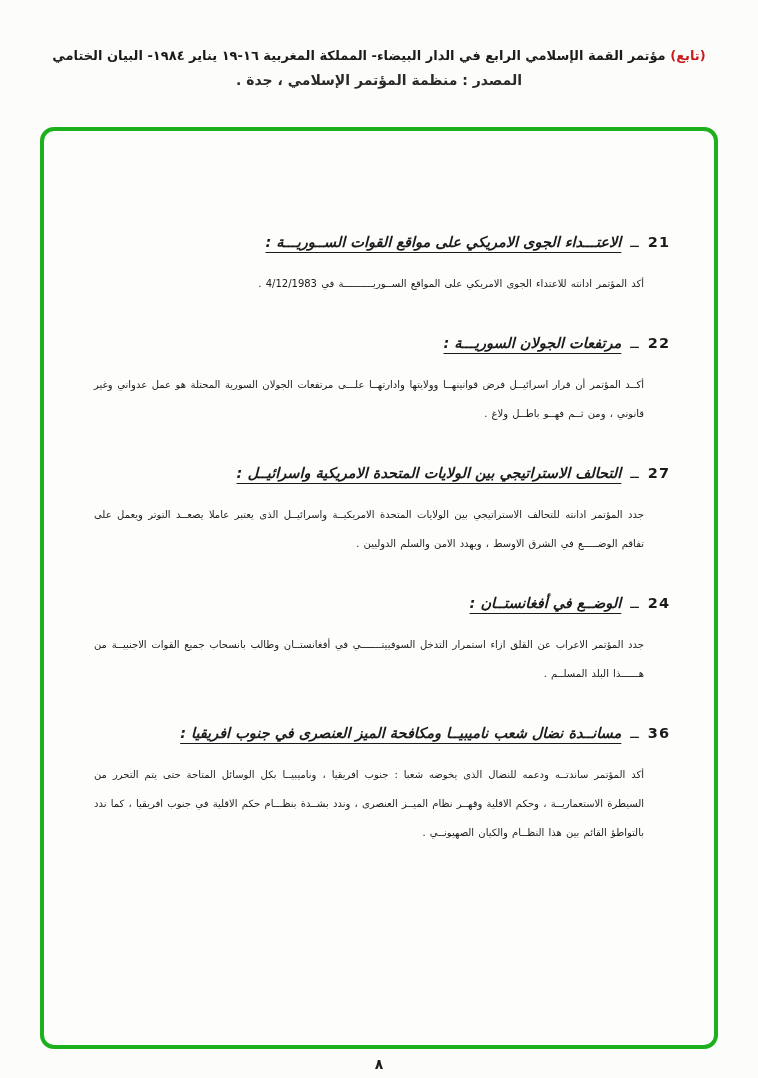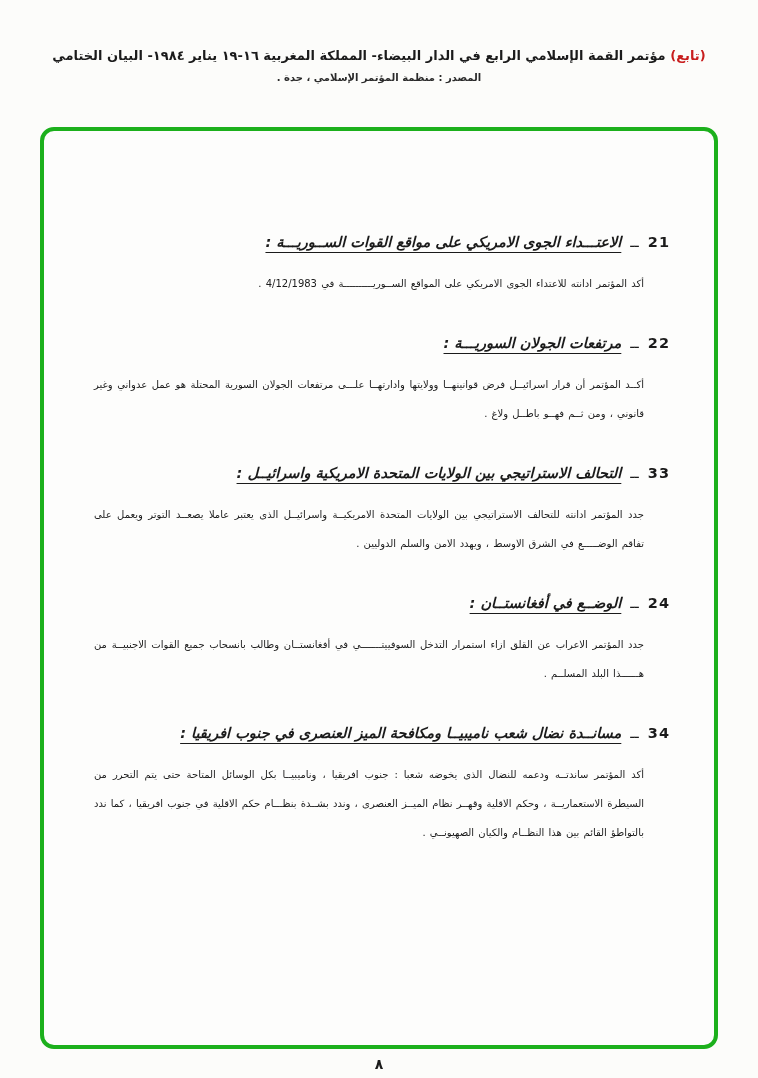--- a/index.html
+++ b/index.html
@@ -18,21 +18,21 @@
     direction: rtl;
   }
   .header-title-line {
     font-size: 13px;
     font-weight: bold;
     letter-spacing: 0.2px;
   }
   .header-tag { color: var(--accent-red, #c81e1e); }
   .header-source {
     margin-top: 9px;
-    font-size: 10px;
+    font-size: 14px;
     font-weight: bold;
     color: #2a2a2a;
   }
   .doc-frame {
     position: absolute;
     left: 40px; top: 127px;
     width: 678px; height: 922px;
     border: 4px solid var(--border-green, #1cb01c);
     border-radius: 14px;
     background: #fdfdfc;
@@ -101,39 +101,39 @@
     <div class="item-heading">
       <span class="item-number">22</span>
       <span class="item-separator">ــ</span>
       <span class="item-title">مرتفعات الجولان السوريـــة :</span>
     </div>
     <p class="item-body">أكــد المؤتمر أن قرار اسرائيــل فرض قوانينهــا وولايتها وادارتهــا علـــى مرتفعات الجولان السورية المحتلة هو عمل عدواني وغير قانوني ، ومن ثــم فهــو باطــل ولاغ .</p>
   </article>
 
   <article class="item">
     <div class="item-heading">
-      <span class="item-number">33</span>
+      <span class="item-number">27</span>
       <span class="item-separator">ــ</span>
       <span class="item-title">التحالف الاستراتيجي بين الولايات المتحدة الامريكية واسرائيــل :</span>
     </div>
     <p class="item-body">جدد المؤتمر ادانته للتحالف الاستراتيجي بين الولايات المتحدة الامريكيــة واسرائيــل الذى يعتبر عاملا يصعــد التوتر ويعمل على تفاقم الوضـــــع في الشرق الاوسط ، ويهدد الامن والسلم الدوليين .</p>
   </article>
 
   <article class="item">
     <div class="item-heading">
       <span class="item-number">24</span>
       <span class="item-separator">ــ</span>
       <span class="item-title">الوضــع في أفغانستــان :</span>
     </div>
     <p class="item-body">جدد المؤتمر الاعراب عن القلق ازاء استمرار التدخل السوفييتـــــــي في أفغانستــان وطالب بانسحاب جميع القوات الاجنبيــة من هــــــذا البلد المسلــم .</p>
   </article>
 
   <article class="item">
     <div class="item-heading">
-      <span class="item-number">34</span>
+      <span class="item-number">36</span>
       <span class="item-separator">ــ</span>
       <span class="item-title">مسانــدة نضال شعب ناميبيــا ومكافحة الميز العنصرى في جنوب افريقيا :</span>
     </div>
     <p class="item-body">أكد المؤتمر ساندتــه ودعمه للنضال الذى يخوضه شعبا : جنوب افريقيا ، وناميبيــا بكل الوسائل المتاحة حتى يتم التحرر من السيطرة الاستعماريــة ، وحكم الاقلية وقهــر نظام الميــز العنصرى ، وندد بشــدة بنظـــام حكم الاقلية في جنوب افريقيا ، كما ندد بالتواطؤ القائم بين هذا النظــام والكيان الصهيونــي .</p>
   </article>
 </div>
   </div>
 </div>
 
 <div class="page-number">٨</div>

